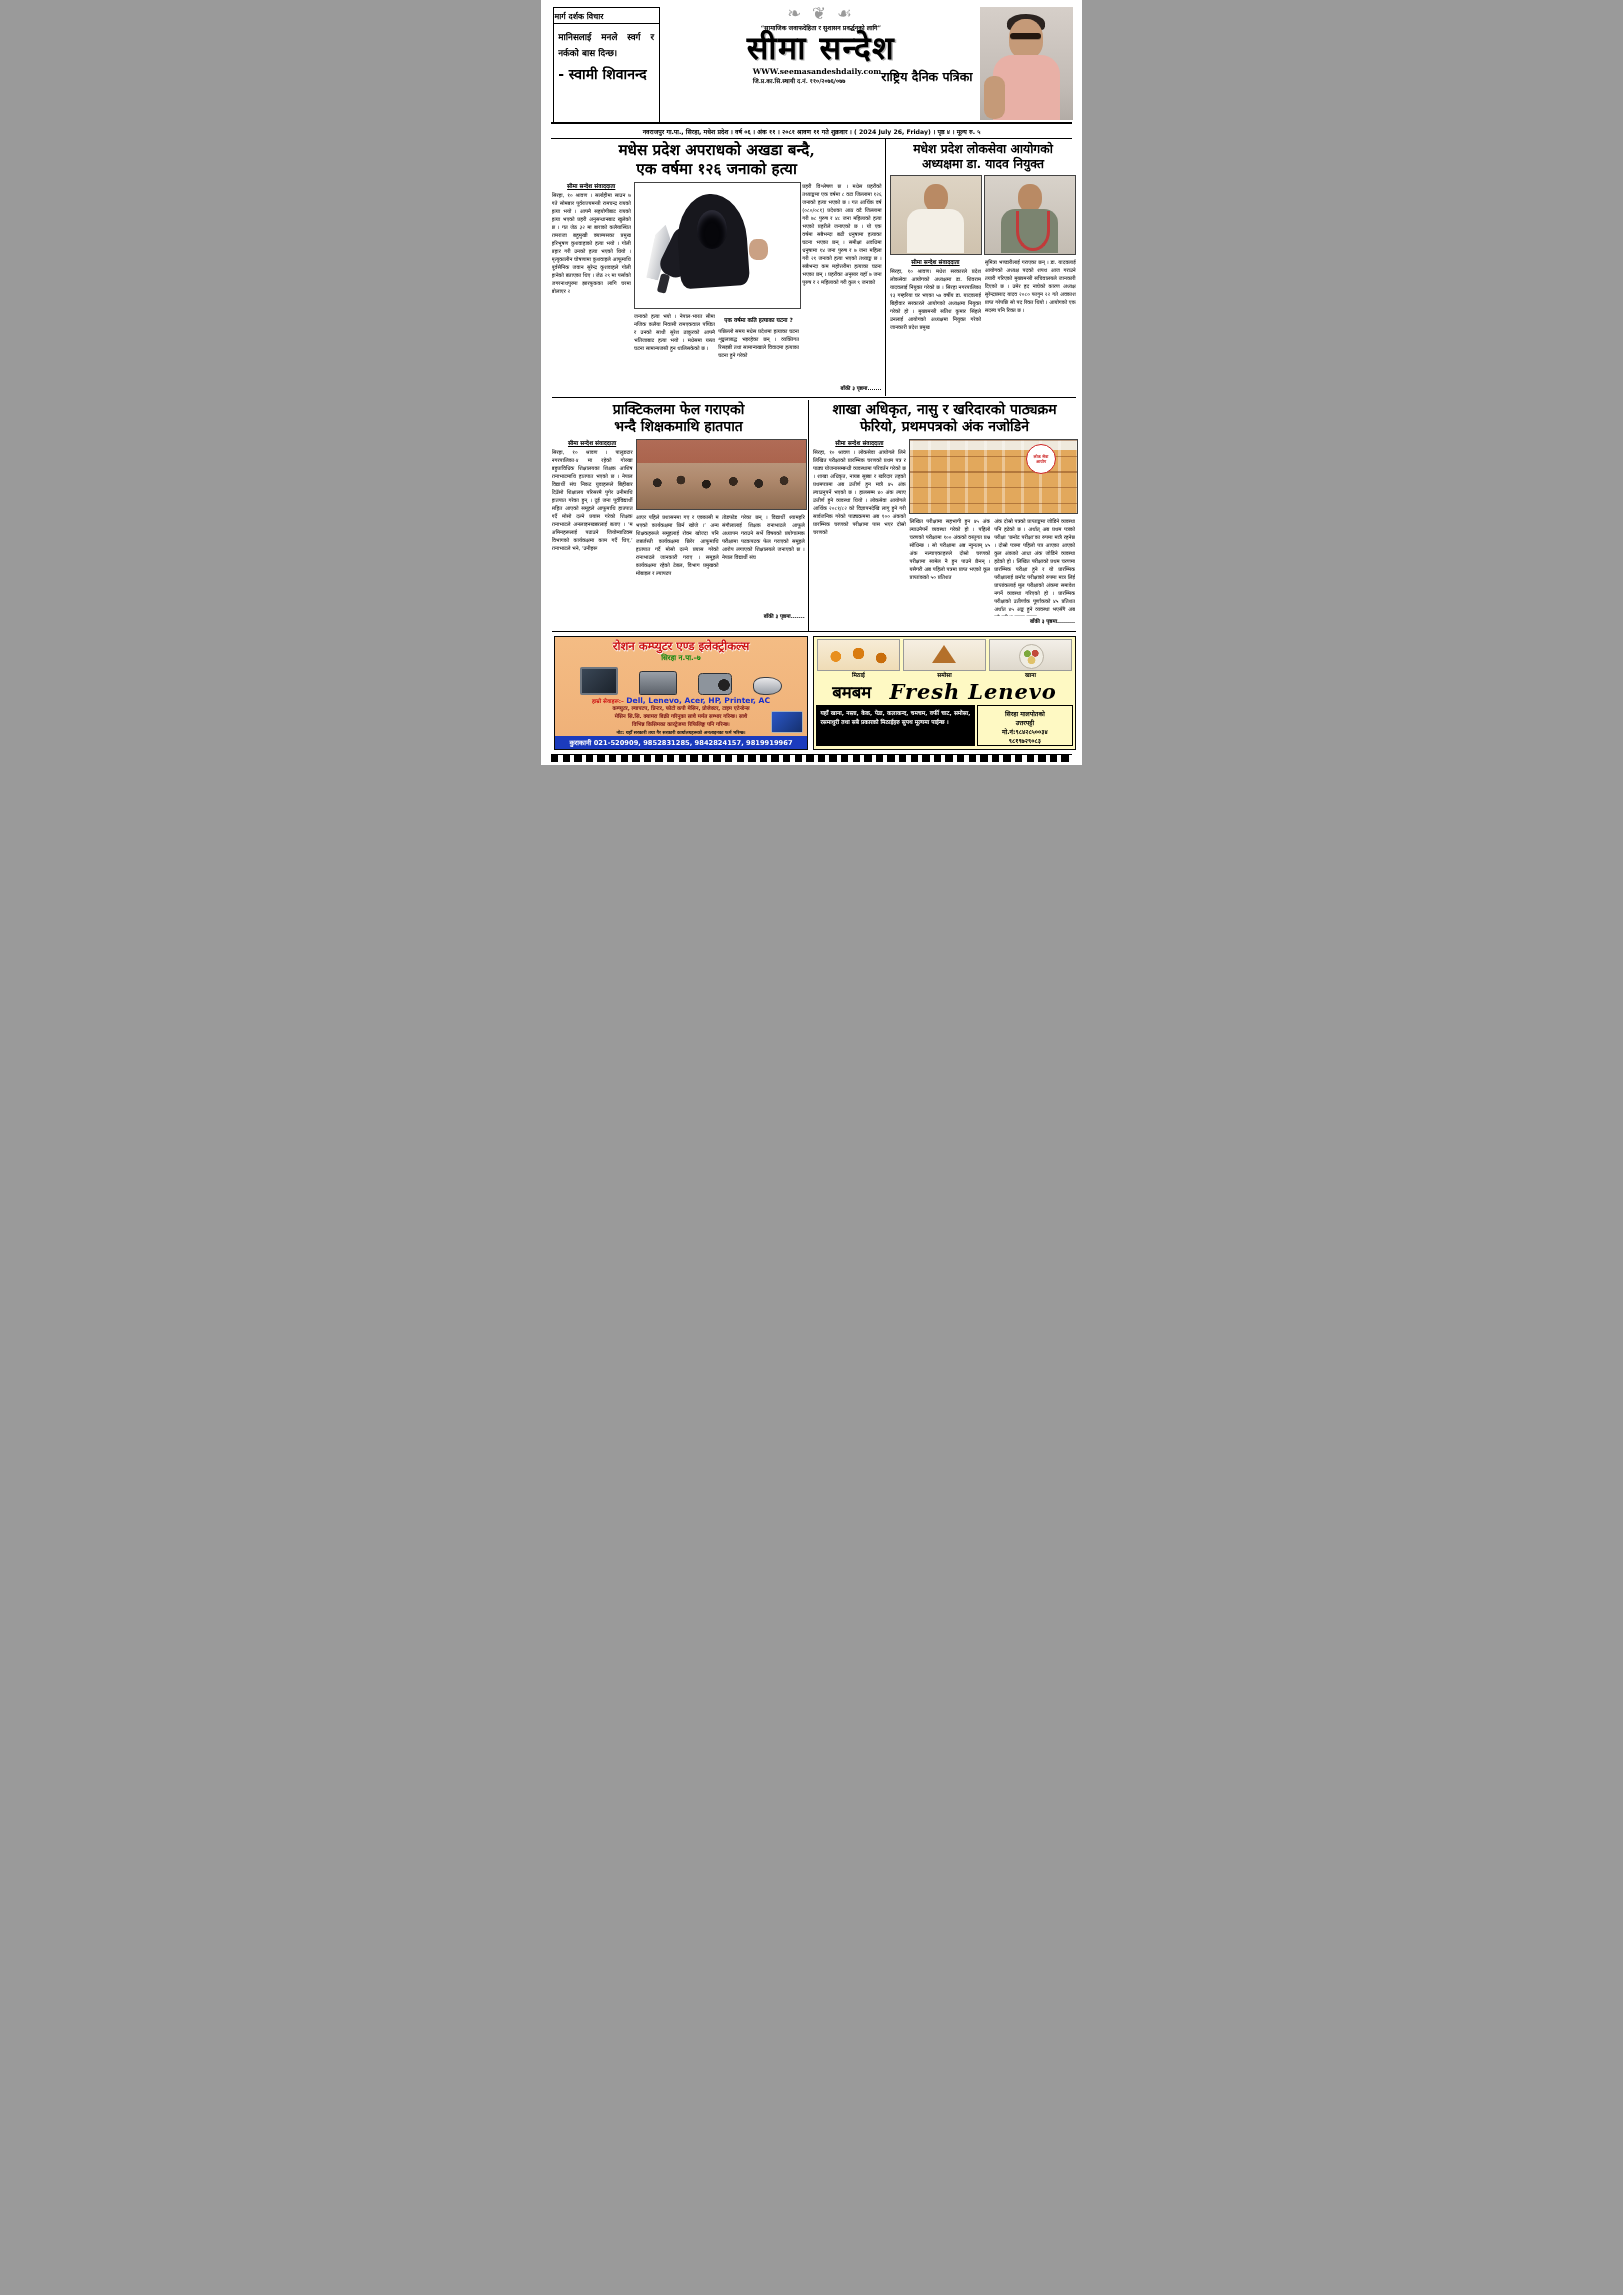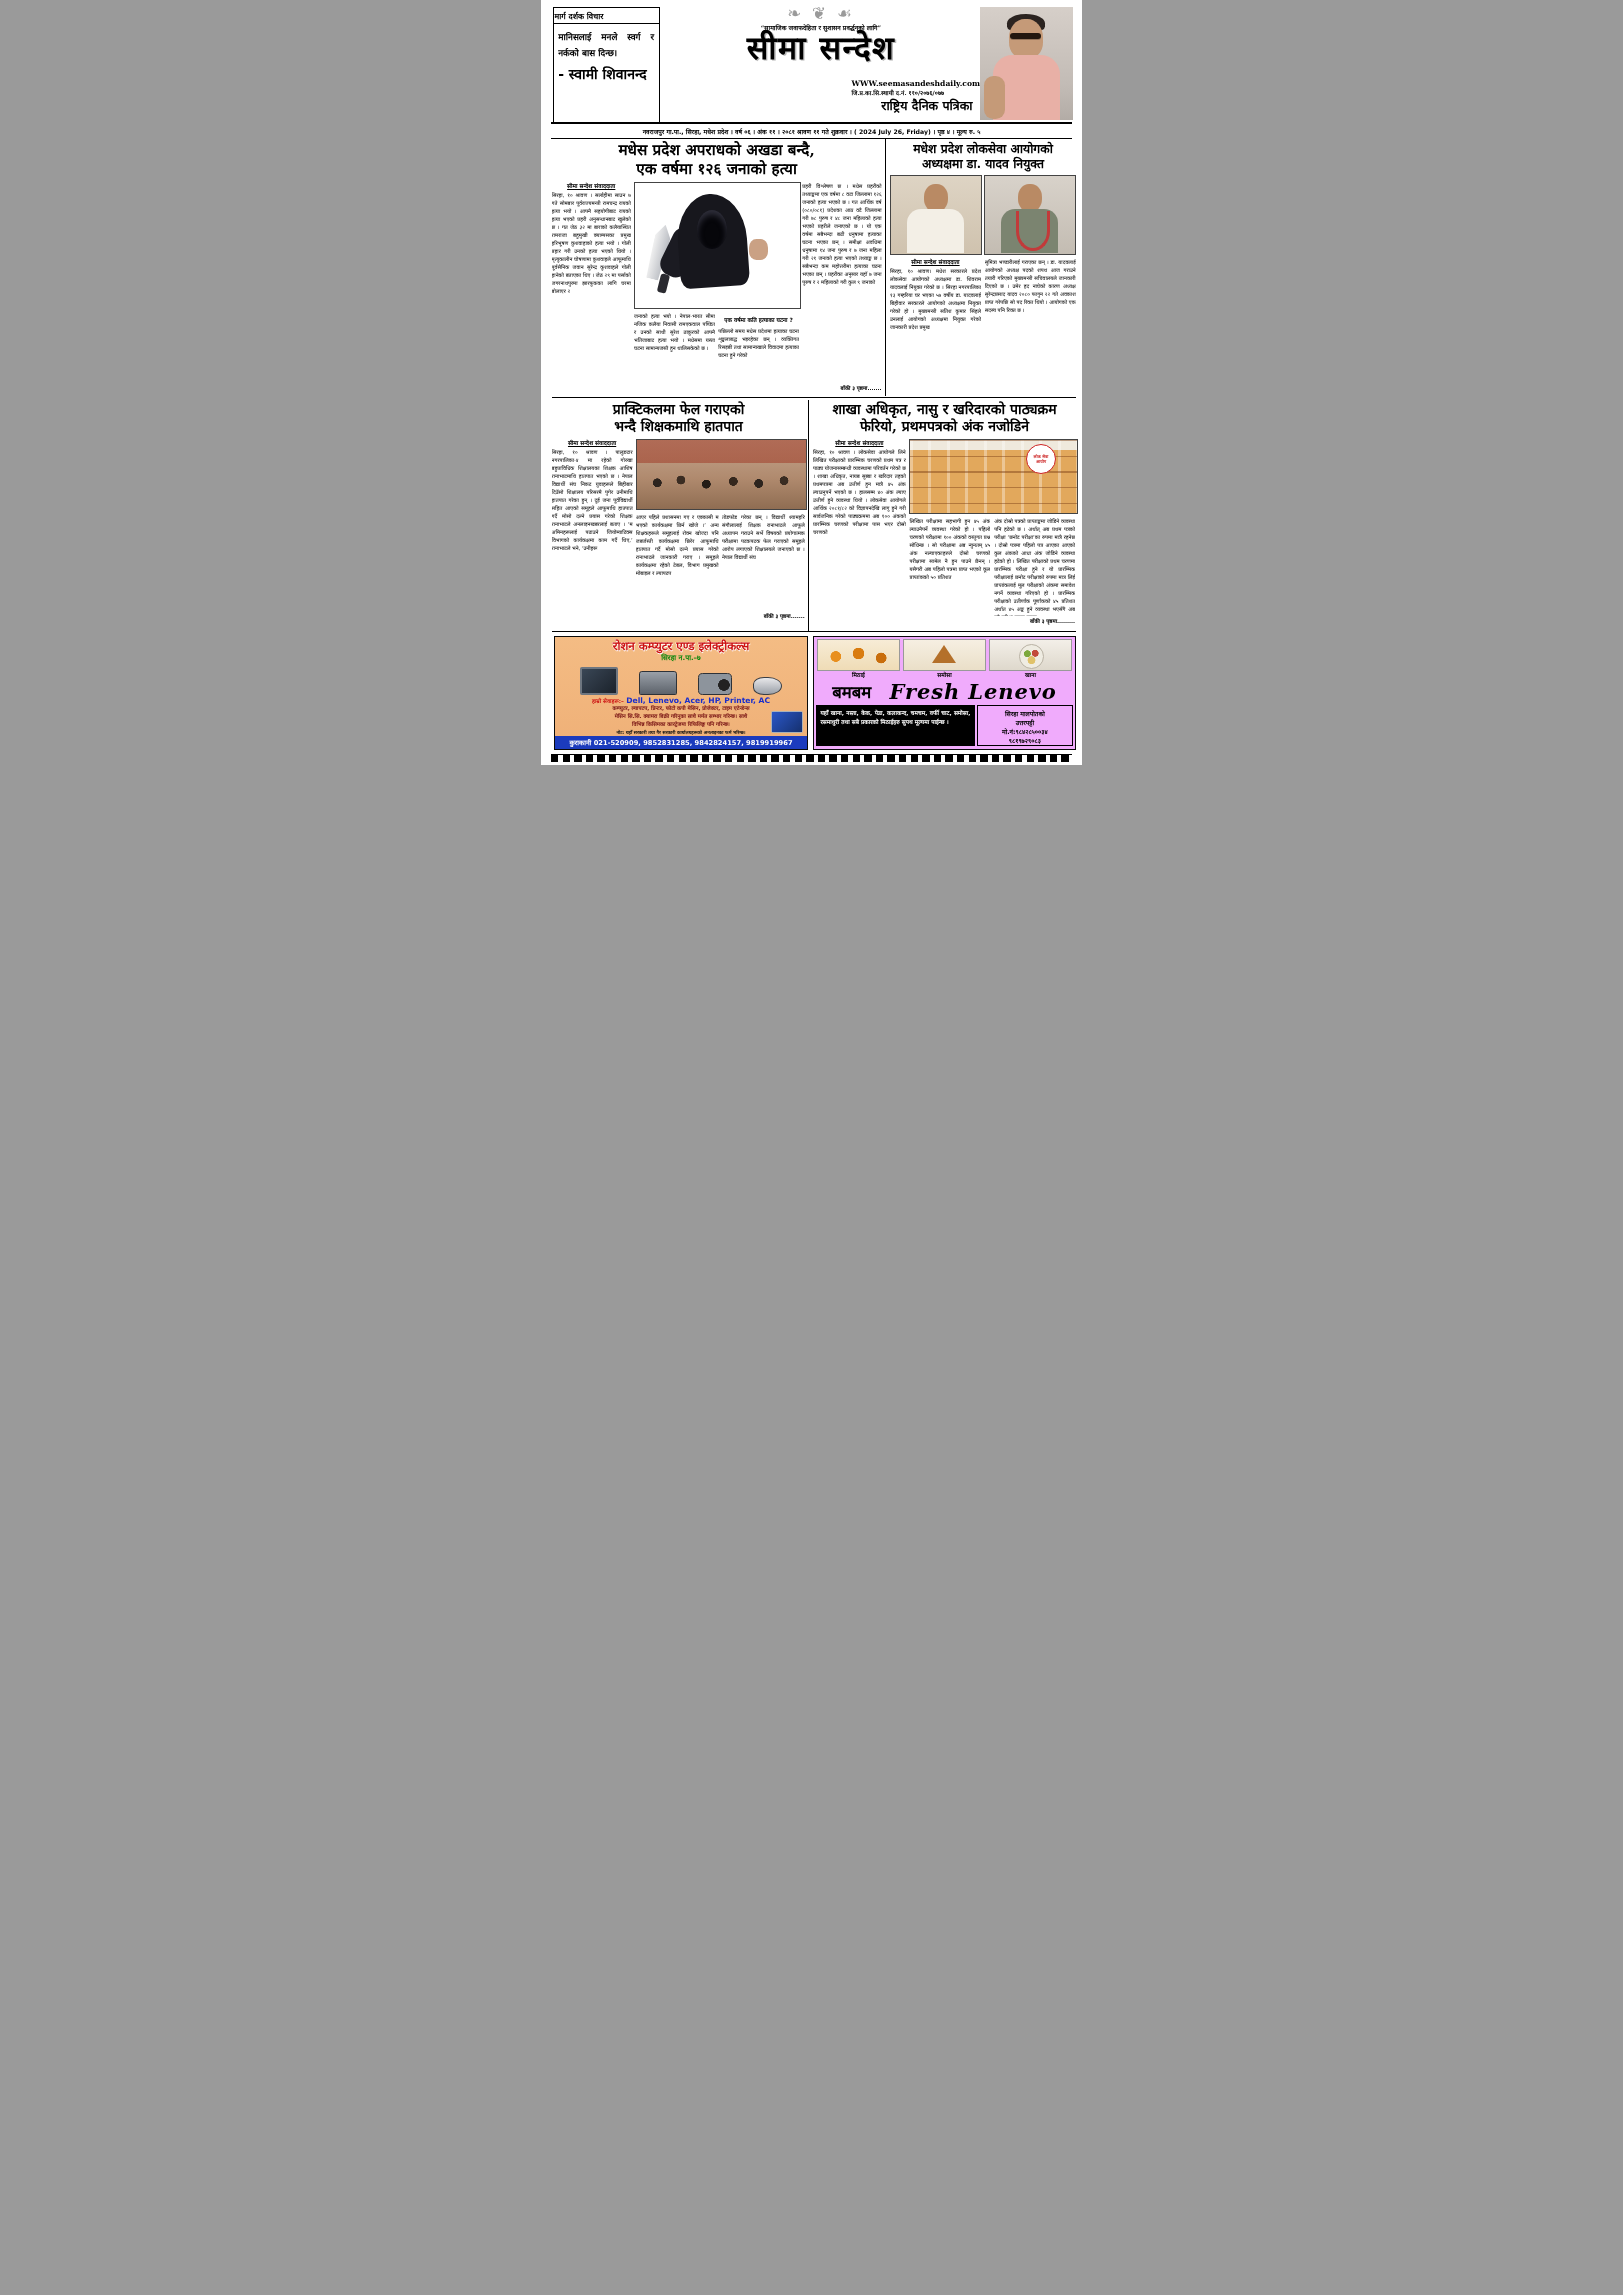--- a/index.html
+++ b/index.html
@@ -16,21 +16,21 @@
     font-size:7.9px; padding:2.3px 0.9px; font-family:"DejaVu Serif","Liberation Serif",serif; }
   .guide-quote-box { border:1.4px solid #000; border-top:none; padding:6.5px 4.6px 4.6px; height:88px; }
   .guide-quote { font-size:8.8px; font-weight:bold; line-height:1.75; text-align:justify; }
   .guide-author { font-size:14px; font-weight:bold; margin-top:2.8px; }
 
   .masthead { position:absolute; left:121px; top:2.8px; width:318px; text-align:center; }
   .ornament { height:20.4px; font-size:16.7px; color:#9a9a9a; line-height:20.4px; letter-spacing:2.8px; overflow:hidden; }
   .tagline { font-size:6.2px; font-weight:bold; margin-top:0px; }
   .mast-title { font-size:32px; font-weight:900; letter-spacing:1.4px; line-height:1.02;
     text-shadow:1.4px 1.4px 0 #b8b8b8; }
-  .mast-row { display:flex; justify-content:flex-end; align-items:flex-end; margin-top:14px;flex-direction:column; }
+  .mast-row { display:flex; justify-content:flex-end; align-items:flex-end; margin-top:2px; }
   .mast-left { text-align:left; }
   .website { font-size:7.6px; font-weight:bold; }
   .registration { font-size:6px; font-weight:bold; margin-top:0.9px; }
   .subtitle { font-size:12.5px; font-weight:bold; padding-right:7.4px; }
 
   .mast-photo { position:absolute; right:9.3px; top:6.5px; width:93px; height:113px;
     background:linear-gradient(180deg,#d6cfc9 0%,#c2bbb5 70%,#b3aca6 100%); overflow:hidden; }
   .mp-head { position:absolute; left:29px; top:12px; width:34px; height:40px; background:#c59a78;
     border-radius:46% 46% 42% 42%; }
   .mp-hair { position:absolute; left:27px; top:7.4px; width:38px; height:18.5px; background:#2b2320;
@@ -161,21 +161,21 @@
   .g-laptop { position:absolute; right:3.7px; bottom:15.7px; width:30.5px; height:20.4px;
     background:linear-gradient(135deg,#2b57c8,#15306e); border:1.4px solid #aab0b8; border-radius:1.4px; }
   .adc-line1 { margin-top:0.5px; }
   .adc-lbl { color:#cc1212; font-weight:bold; font-size:5.6px; }
   .adc-en { color:#1a2ecc; font-weight:900; font-size:7.6px; }
   .adc-np { color:#7a1616; font-weight:bold; font-size:5.3px; line-height:1.45; }
   .adc-note { color:#111; font-weight:bold; font-size:4.6px; margin-top:0.5px; }
   .adc-contact { position:absolute; left:0; right:0; bottom:0; background:#1b3bbd; color:#fff;
     font-weight:bold; font-size:6.7px; padding:1.9px 0; }
 
-  .ad-sweet { left:272px; top:636px; width:263px; height:114px; background:#f0abfc; }
+  .ad-sweet { left:272px; top:636px; width:263px; height:114px; background:#fef9c3; }
   .ads-photos { display:flex; gap:2.8px; margin:1.9px 2.8px 0; }
   .food { flex:1; text-align:center; }
   .food-img { height:30px; border:0.5px solid #999; position:relative; overflow:hidden; }
   .f-sweets { background:
       radial-gradient(circle at 22% 55%, #e88f1e 5.1px, transparent 5.6px),
       radial-gradient(circle at 50% 45%, #d97c10 5.6px, transparent 6px),
       radial-gradient(circle at 78% 60%, #c96e0c 5.1px, transparent 5.6px),
       linear-gradient(180deg,#f7ecd6,#efdcb6); }
   .f-samosa { background:linear-gradient(180deg,#f6efe2,#eadfc8); }
   .f-samosa::before { content:""; position:absolute; left:50%; top:5.6px; margin-left:-12px;

